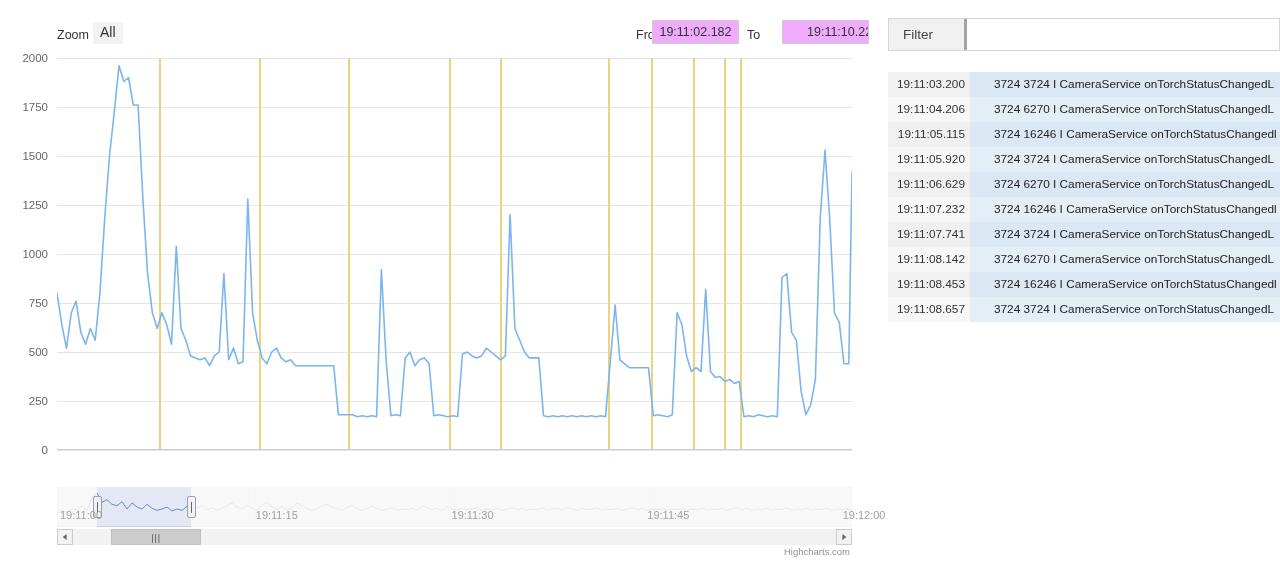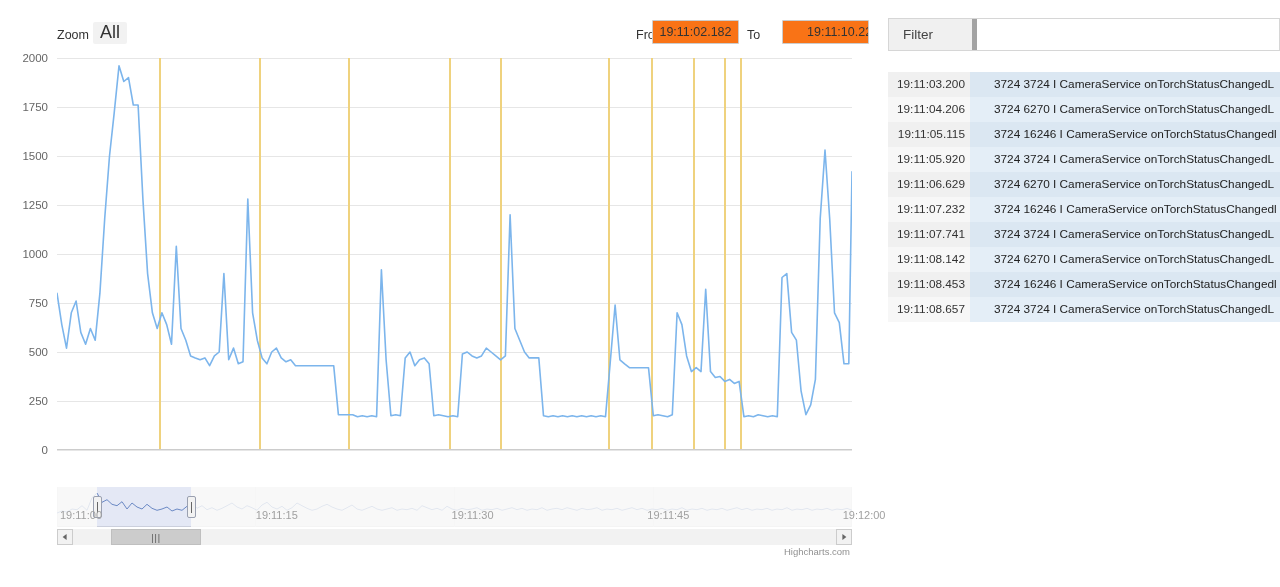--- a/index.html
+++ b/index.html
@@ -26,32 +26,32 @@
   .rs-label {
     position: absolute; font-size: 12.5px; color: #333333;
     line-height: 24px;
   }
   #zoom-label { left: 57px; top: 3px; }
   #zoom-all-btn {
     position: absolute; left: 93px; top: 2px;
     padding: 2px 7px 3px 7px;
     background: #f2f2f2;
     color: #333333;
-    font-size: 18px;
+    font-size: 14px;
     border-radius: 2px;
     cursor: pointer;
     line-height: 17px;
   }
   #from-label { left: 636px; top: 3px; }
   #to-label   { left: 747px; top: 3px; }
   .rs-input {
     position: absolute; top: 0px;
     height: 24px; width: 87px;
     border: 1px solid #cccccc;
-    background: #f97316;
+    background: #f0abfc;
     font-family: "Liberation Sans", sans-serif;
     font-size: 12.5px;
     color: #333333;
     text-align: center;
     border-radius: 1px;
     padding: 0;
     line-height: 22px;
   }
   #from-input { left: 652px; }
   #to-input   { left: 782px; padding-left: 24px; }
@@ -191,23 +191,23 @@
     overflow: hidden;
   }
   #filter-bar {
     position: absolute; left: 0; top: 18px;
     width: 392px; height: 33px;
     display: flex; align-items: stretch;
     border: 1px solid #d6d6d6;
     background: #ffffff;
   }
   #filter-addon {
-    width: 88px;
+    width: 78px;
     background: #f0f0f0;
-    border-right: 5px solid #a3a3a3;
+    border-right: 3px solid #a3a3a3;
     display: flex; align-items: center;
     padding-left: 14px;
     font-size: 13.5px; color: #444444;
   }
   #filter-input {
     flex: 1; border: none; outline: none;
     background: #ffffff;
     padding-left: 14px;
     font-family: "Liberation Sans", sans-serif;
     font-size: 13.5px;

